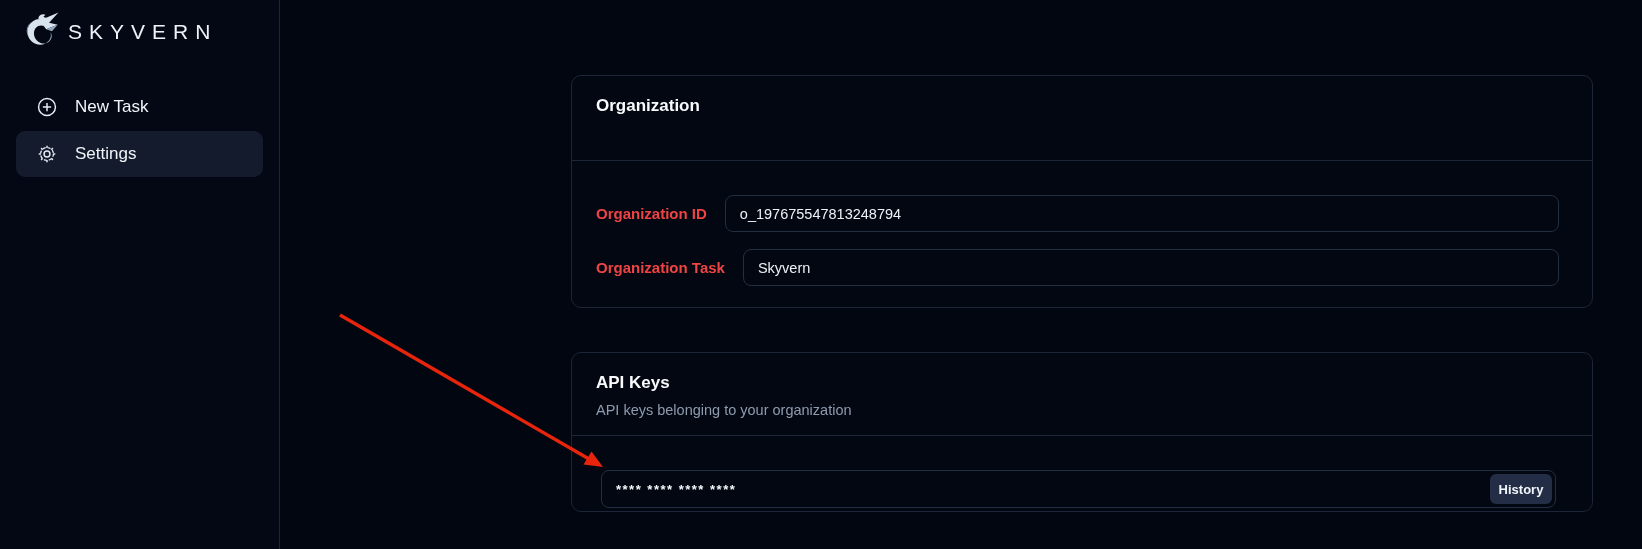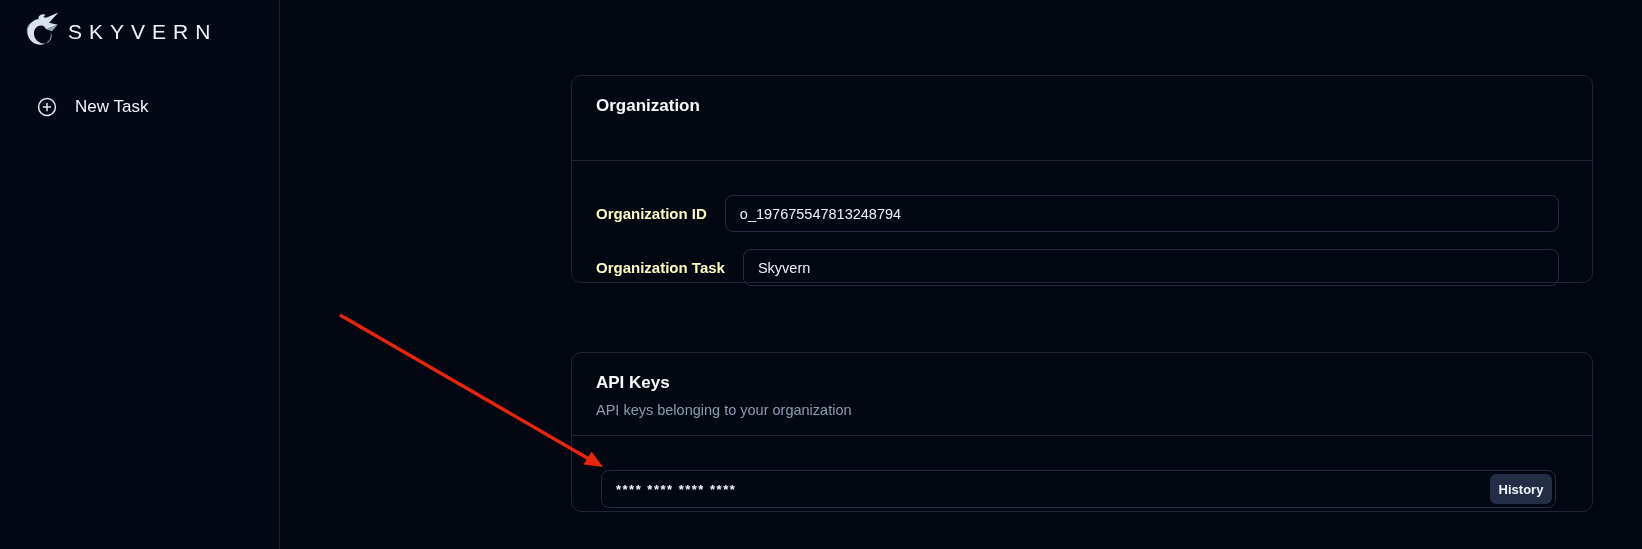--- a/index.html
+++ b/index.html
@@ -31,30 +31,30 @@
   }
   .nav-item.active { background:#141b2d; }
   .nav-icon { width:22px; height:22px; display:inline-flex; align-items:center; justify-content:center; }
 
   
   .card {
     position:absolute; left:571px; width:1022px;
     border:1px solid #1c2636; border-radius:10px;
     background:#030711;
   }
-  .card-org { top:75px; height:208px; }
+  .card-org { top:75px; height:233px; }
   .card-api { top:352px; height:160px; }
   .card-header { padding:20px 24px 0 24px; height:85px; border-bottom:1px solid #1c2636; }
   .card-api .card-header { height:83px; }
   .card-title { font-size:17px; font-weight:700; color:#f8fafc; }
   .card-sub { margin-top:9px; font-size:14.5px; color:#8e9cb0; }
 
   .org-content { padding:34px 33px 24px 24px; display:flex; flex-direction:column; gap:17px; }
   .field-row { display:flex; align-items:center; gap:18px; }
-  .field-label { font-size:15px; font-weight:600; color:#fef9c3; white-space:nowrap; }
+  .field-label { font-size:15px; font-weight:600; color:#ef4444; white-space:nowrap; }
   .text-input {
     flex:1; height:37px; background:transparent;
     border:1px solid #222e42; border-radius:8px;
     color:#eef2f7; font-size:14.5px; padding:5px 14px;
     font-family:"Liberation Sans", sans-serif; outline:none;
   }
 
   .api-content { padding:34px 36px 0 29px; }
   .key-row {
     position:relative; height:38px;
@@ -97,20 +97,30 @@
   <nav class="nav">
     <div class="nav-item">
       <span class="nav-icon">
         <svg viewBox="0 0 24 24" width="22" height="22" fill="none" stroke="#e6ecf3" stroke-width="1.6">
           <circle cx="12" cy="12" r="9.2"></circle>
             <path d="M12 7.5 V16.5 M7.5 12 H16.5"></path>
         </svg>
       </span>
       <span>New Task</span>
     </div>
+    <div class="nav-item active">
+      <span class="nav-icon">
+        <svg viewBox="0 0 24 24" width="22" height="22" fill="none" stroke="#e6ecf3" stroke-width="1.6">
+          <circle cx="12" cy="12" r="3.2"></circle>
+          <path d="M12 3 V5.4 M12 18.6 V21 M3 12 H5.4 M18.6 12 H21 M5.6 5.6 L7.3 7.3 M16.7 16.7 L18.4 18.4 M18.4 5.6 L16.7 7.3 M7.3 16.7 L5.6 18.4"></path>
+          <circle cx="12" cy="12" r="7" stroke-width="1.4" stroke-dasharray="3.2 2.3"></circle>
+        </svg>
+      </span>
+      <span>Settings</span>
+    </div>
   </nav>
 </aside>
 
 <section class="card card-org">
   <div class="card-header">
     <div class="card-title">Organization</div>
   </div>
   <div class="org-content">
     <div class="field-row">
       <span class="field-label">Organization ID</span>

